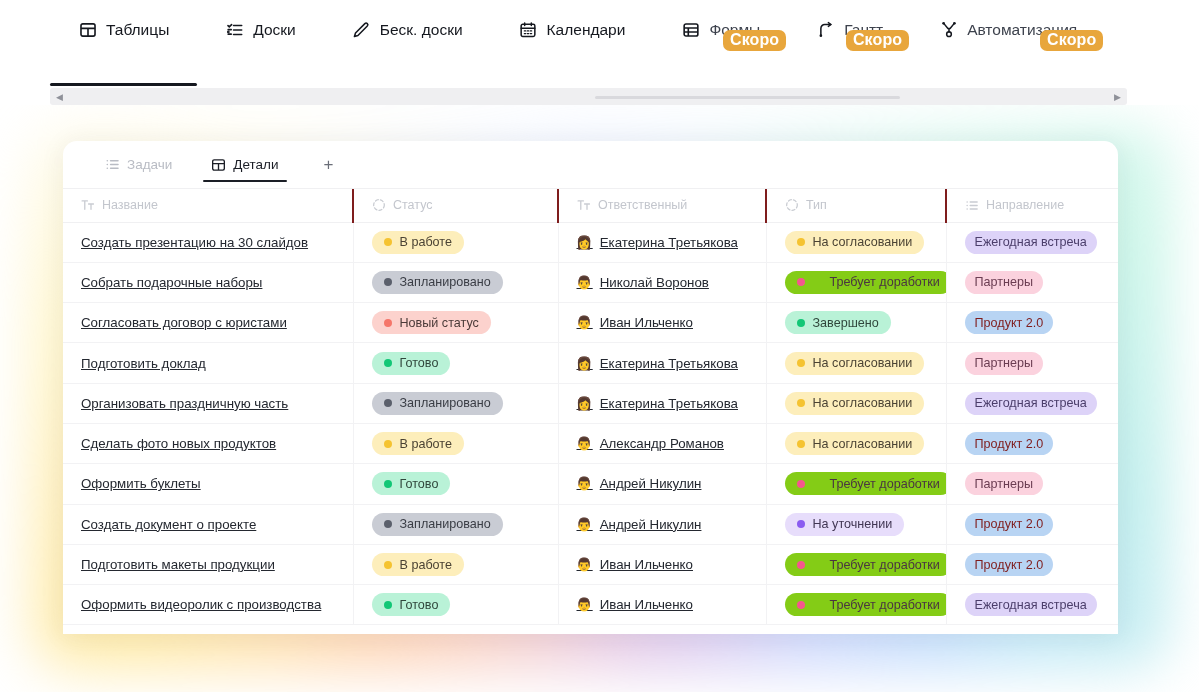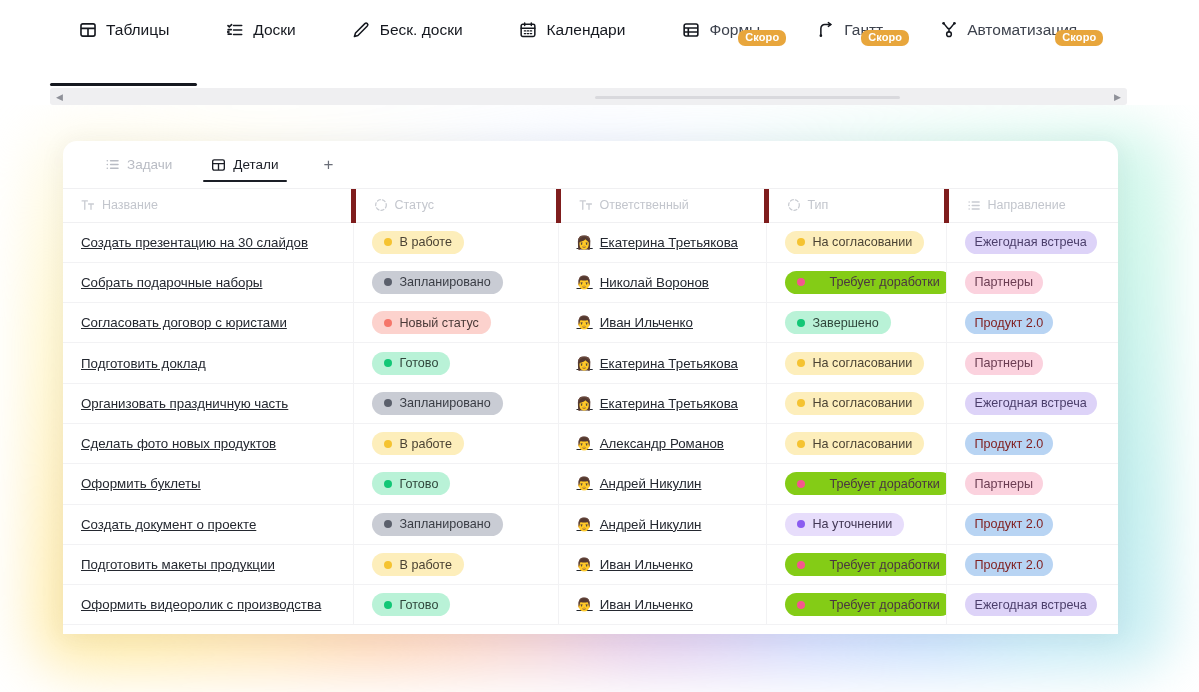--- a/index.html
+++ b/index.html
@@ -64,21 +64,21 @@
     height: 3px; background: #15181f;
     border-radius: 2px;
   }
   .nav-icon { display: inline-flex; width: 19px; height: 19px; align-items: center; justify-content: center; }
   .nav-icon svg { display: block; }
   .soon-badge {
     position: absolute;
     top: 30px; right: 2px;
     background: #e8a63c;
     color: #fff;
-    font-size: 11px;
+    font-size: 16px;
     font-weight: 700;
     padding: 2px 7px 3px;
     border-radius: 7px;
     line-height: 1;
     letter-spacing: .1px;
   }
 
   
   .hscroll {
     position: absolute; left: 50px; top: 88px;
@@ -145,21 +145,21 @@
   
   table.grid { width: 100%; border-collapse: collapse; table-layout: fixed; }
   table.grid th {
     text-align: left;
     font-weight: 400;
     font-size: 12.5px;
     color: #c3c6cd;
     height: 33px;
     padding: 0 0 0 18px;
     border-bottom: 1px solid #f0f0f2;
-    border-right: 5px solid #7f1d1d;
+    border-right: 2px solid #7f1d1d;
     vertical-align: middle;
     white-space: nowrap;
   }
   table.grid th:last-child { border-right: none; }
   table.grid th .hcell { display: flex; align-items: center; gap: 7px; }
   table.grid th .hicon { display: inline-flex; width: 14px; height: 14px; align-items: center; justify-content: center; color: #c9ccd2; }
 
   table.grid td {
     height: 40.3px;
     padding: 0 0 0 18px;

